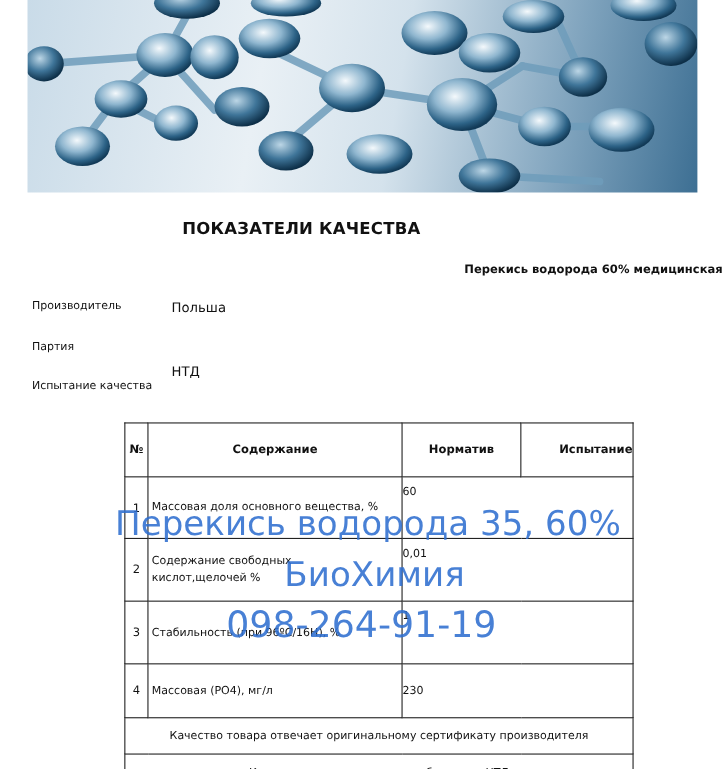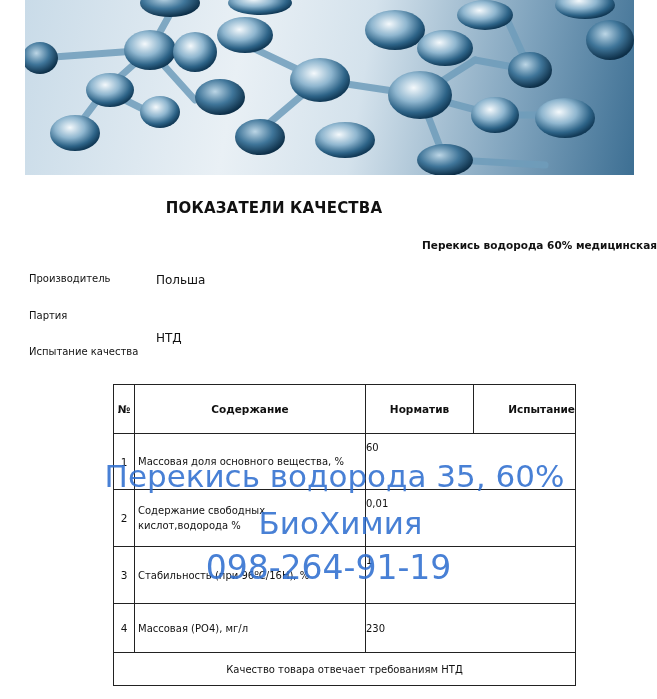--- a/index.html
+++ b/index.html
@@ -138,35 +138,38 @@
   </tr>
   <tr class="r1">
     <td class="c-num-td">1</td>
     <td class="c-name">Массовая доля основного вещества, %</td>
     <td colspan="2" class="val-merged">60</td>
   </tr>
   <tr class="r2">
     <td class="c-num-td">2</td>
     <td class="c-name">
       <span class="name-txt">Содержание свободных</span>
-      <span class="name-txt">кислот,водорода %</span>
+      <span class="name-txt">кислот,щелочей %</span>
     </td>
     <td colspan="2" class="val-merged">0,01</td>
   </tr>
   <tr class="r3">
     <td class="c-num-td">3</td>
     <td class="c-name">Стабильность (при 96ºС/16Н), %</td>
     <td colspan="2" class="val-merged">1</td>
   </tr>
   <tr class="r4">
     <td class="c-num-td">4</td>
     <td class="c-name">Массовая (PO4), мг/л</td>
     <td colspan="2" class="val-merged" style="vertical-align:middle; padding-top:0 !important">230</td>
   </tr>
   <tr class="rf">
+    <td colspan="4">Качество товара отвечает оригинальному сертификату производителя</td>
+  </tr>
+  <tr class="rf">
     <td colspan="4">Качество товара отвечает требованиям НТД</td>
   </tr>
 </tbody>
   </table>
 
 <div class="watermark wm1">Перекись водорода 35, 60%</div>
 <div class="watermark wm2">БиоХимия</div>
 <div class="watermark wm3">098-264-91-19</div>
 
 </body></html>

